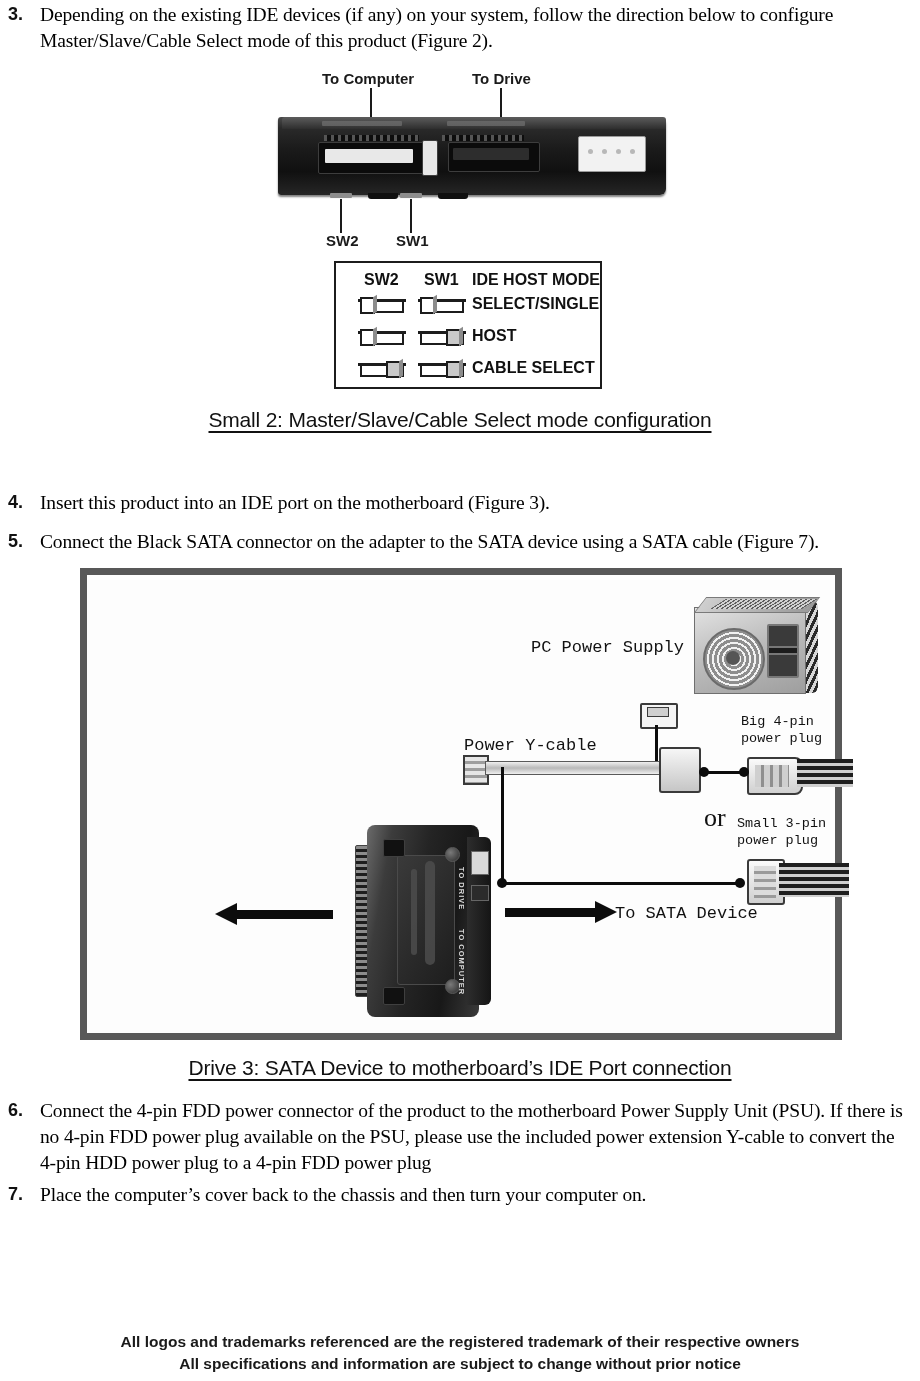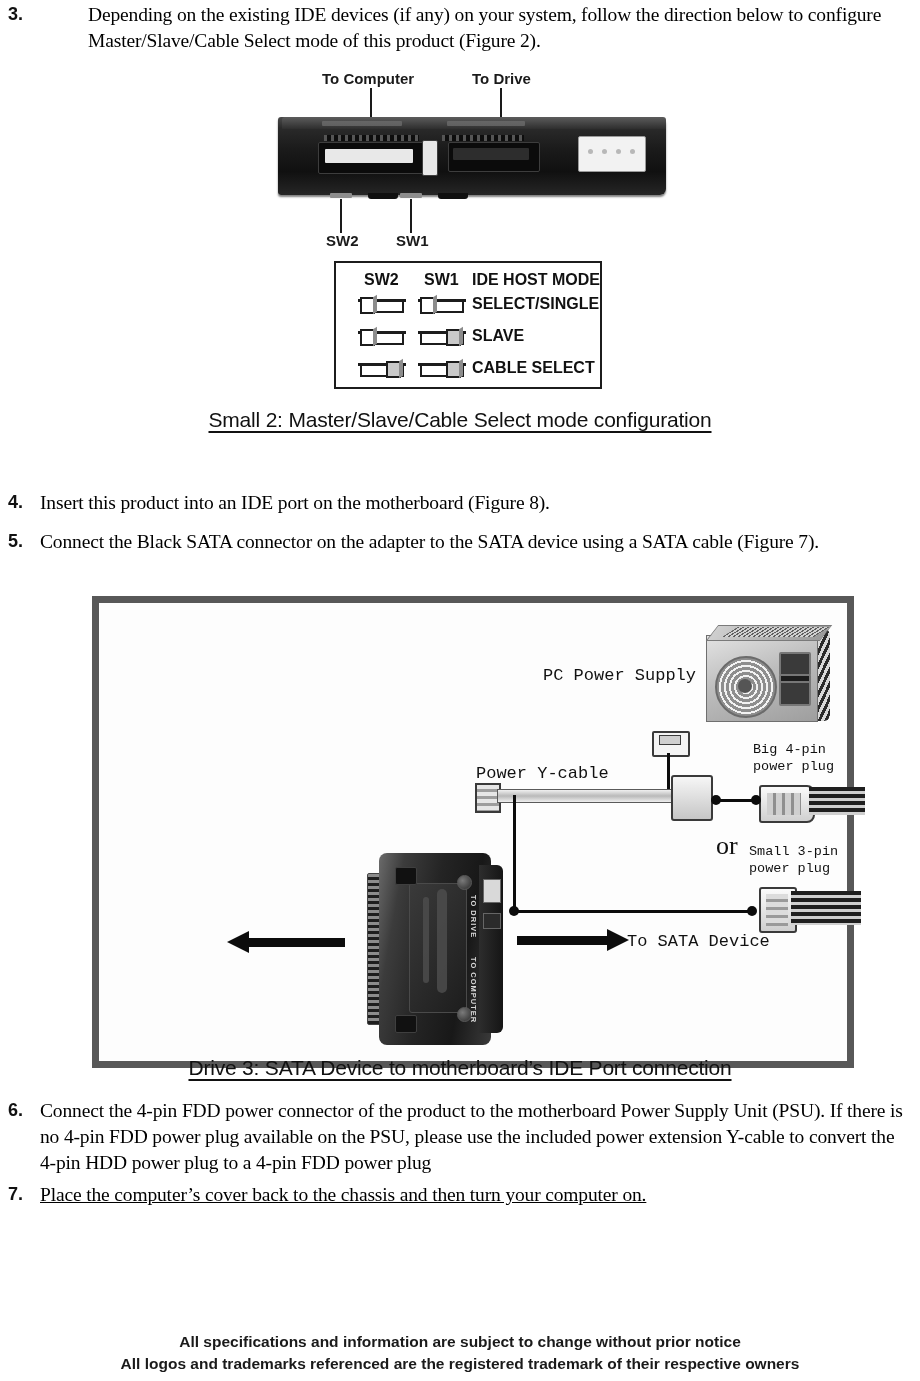--- a/index.html
+++ b/index.html
@@ -220,28 +220,27 @@
     position: absolute;
     right: -4px; top: -3px;
     width: 4px; height: 17px;
     background: #8c8c8c;
     transform: skewY(-30deg);
   }
 
   
   #figure3-box {
     position: absolute;
-    left: 92px;
+    left: 80px;
     top: 568px;
     width: 762px;
     height: 472px;
     border: 7px solid #585858;
     background: #fdfdfd;
     box-sizing: border-box;
-    margin-top: 28px;
   }
   .f3-label {
     position: absolute;
     font-family: "Liberation Mono", monospace;
     font-size: 17px;
     line-height: 21px;
     color: #111;
     white-space: pre;
   }
   .f3-label.small { font-size: 13.5px; line-height: 17px; }
@@ -481,21 +480,21 @@
     line-height: 22px;
     font-weight: bold;
     color: #1a1a1a;
   }
 </style>
 </head>
 <body>
 
 <div class="step" style="left:0; top:2px; width:920px;">
   <div class="step-num">3.</div>
-  <div class="step-body" style="width:880px;margin-left:48px;">Depending on the existing IDE devices (if any) on your system, follow the direction below to configure Master/Slave/Cable Select mode of this product (Figure 2).</div>
+  <div class="step-body" style="width:880px;">Depending on the existing IDE devices (if any) on your system, follow the direction below to configure Master/Slave/Cable Select mode of this product (Figure 2).</div>
 </div>
 
 <div id="figure2-photo">
 
   <div class="photo-label" style="left:60px; top:8px;">To Computer</div>
   <div class="photo-label" style="left:210px; top:8px;">To Drive</div>
   <div class="leader-line" style="left:108px; top:26px; height:35px;"></div>
   <div class="leader-dot" style="left:105px; top:58px;"></div>
   <div class="leader-line" style="left:238px; top:26px; height:36px;"></div>
   <div class="leader-dot" style="left:234px; top:56px; width:7px; height:7px;"></div>
@@ -555,42 +554,42 @@
   <div class="dipswitch" style="left:22px; top:65px;">
     <div class="base-top"></div>
       <div class="base-box"></div>
       <div class="lever left"></div>
   </div>
   <div class="dipswitch" style="left:82px; top:65px;">
     <div class="base-top"></div>
       <div class="base-box"></div>
       <div class="lever right"></div>
   </div>
-  <div class="sw-mode" style="top:64px;">SLAVE</div>
+  <div class="sw-mode" style="top:64px;">HOST</div>
 
   <div class="dipswitch" style="left:22px; top:97px;">
     <div class="base-top"></div>
       <div class="base-box"></div>
       <div class="lever right"></div>
   </div>
   <div class="dipswitch" style="left:82px; top:97px;">
     <div class="base-top"></div>
       <div class="base-box"></div>
       <div class="lever right"></div>
   </div>
   <div class="sw-mode" style="top:96px;">CABLE SELECT</div>
 </div>
 
 <div class="fig-caption" style="top:408px;">
   <span>Small 2: Master/Slave/Cable Select mode configuration</span>
 </div>
 
 <div class="step" style="left:0; top:490px; width:920px;">
   <div class="step-num">4.</div>
-  <div class="step-body" style="width:870px;">Insert this product into an IDE port on the motherboard (Figure 8).</div>
+  <div class="step-body" style="width:870px;">Insert this product into an IDE port on the motherboard (Figure 3).</div>
 </div>
 
 <div class="step" style="left:0; top:529px; width:920px;">
   <div class="step-num">5.</div>
   <div class="step-body" style="width:876px;">Connect the Black SATA connector on the adapter to the SATA device using a SATA cable (Figure 7).</div>
 </div>
 
 <div id="figure3-box">
 
   <div id="psu">
@@ -672,19 +671,19 @@
   <span>Drive 3: SATA Device to motherboard’s IDE Port connection</span>
 </div>
 
 <div class="step" style="left:0; top:1098px; width:920px;">
   <div class="step-num">6.</div>
   <div class="step-body" style="width:875px;">Connect the 4-pin FDD power connector of the product to the motherboard Power Supply Unit (PSU). If there is no 4-pin FDD power plug available on the PSU, please use the included power extension Y-cable to convert the 4-pin HDD power plug to a 4-pin FDD power plug</div>
 </div>
 
 <div class="step" style="left:0; top:1182px; width:920px;">
   <div class="step-num">7.</div>
-  <div class="step-body" style="width:870px;text-decoration:underline;">Place the computer’s cover back to the chassis and then turn your computer on.</div>
+  <div class="step-body" style="width:870px;">Place the computer’s cover back to the chassis and then turn your computer on.</div>
 </div>
 
 <div id="footer">
+  <div>All logos and trademarks referenced are the registered trademark of their respective owners</div>
   <div>All specifications and information are subject to change without prior notice</div>
-  <div>All logos and trademarks referenced are the registered trademark of their respective owners</div>
 </div>
 
 </body></html>

